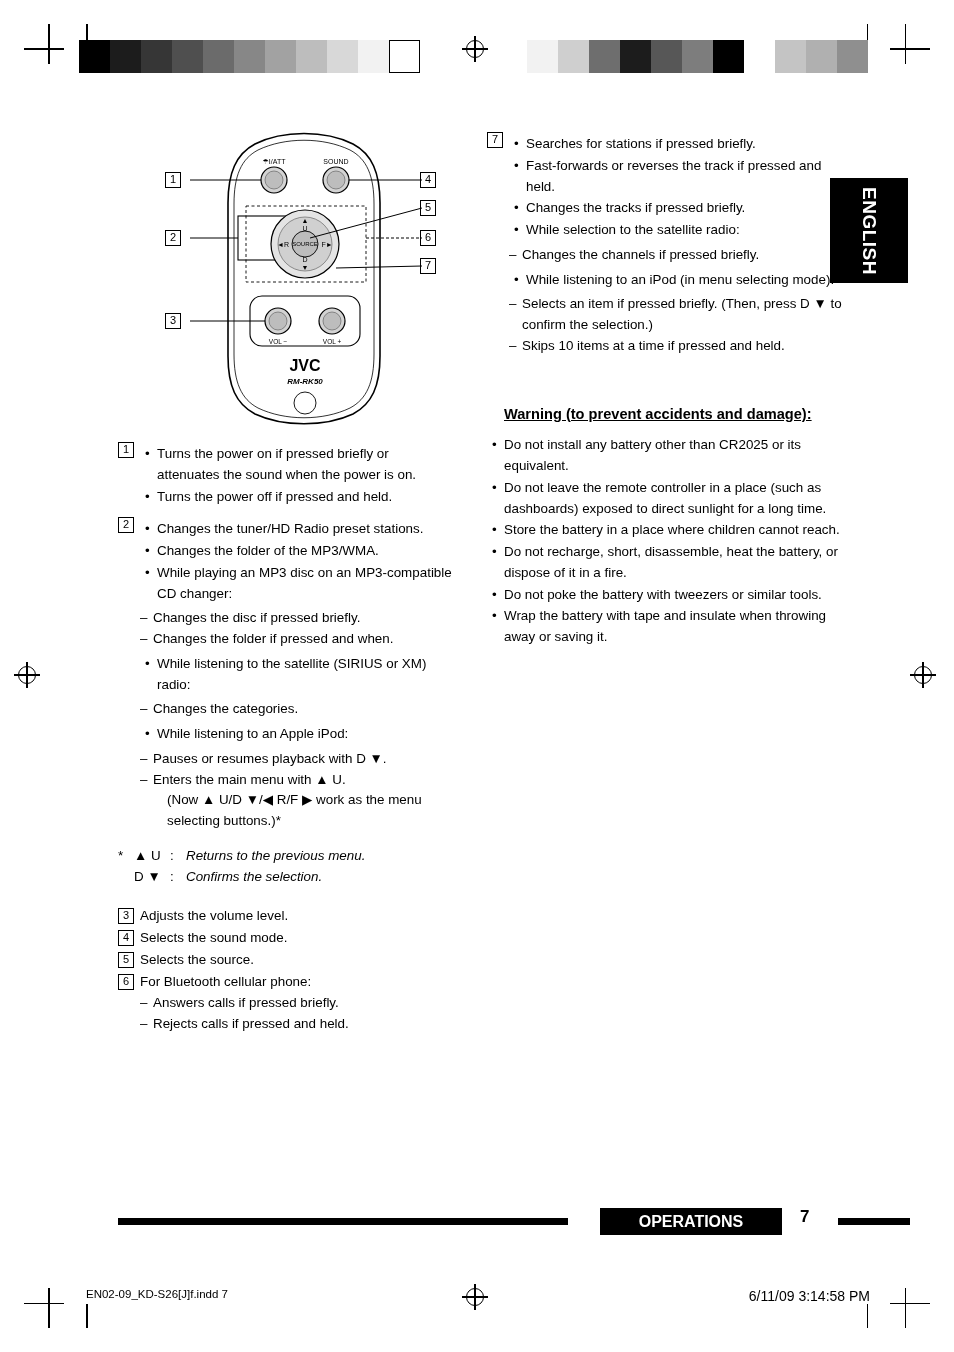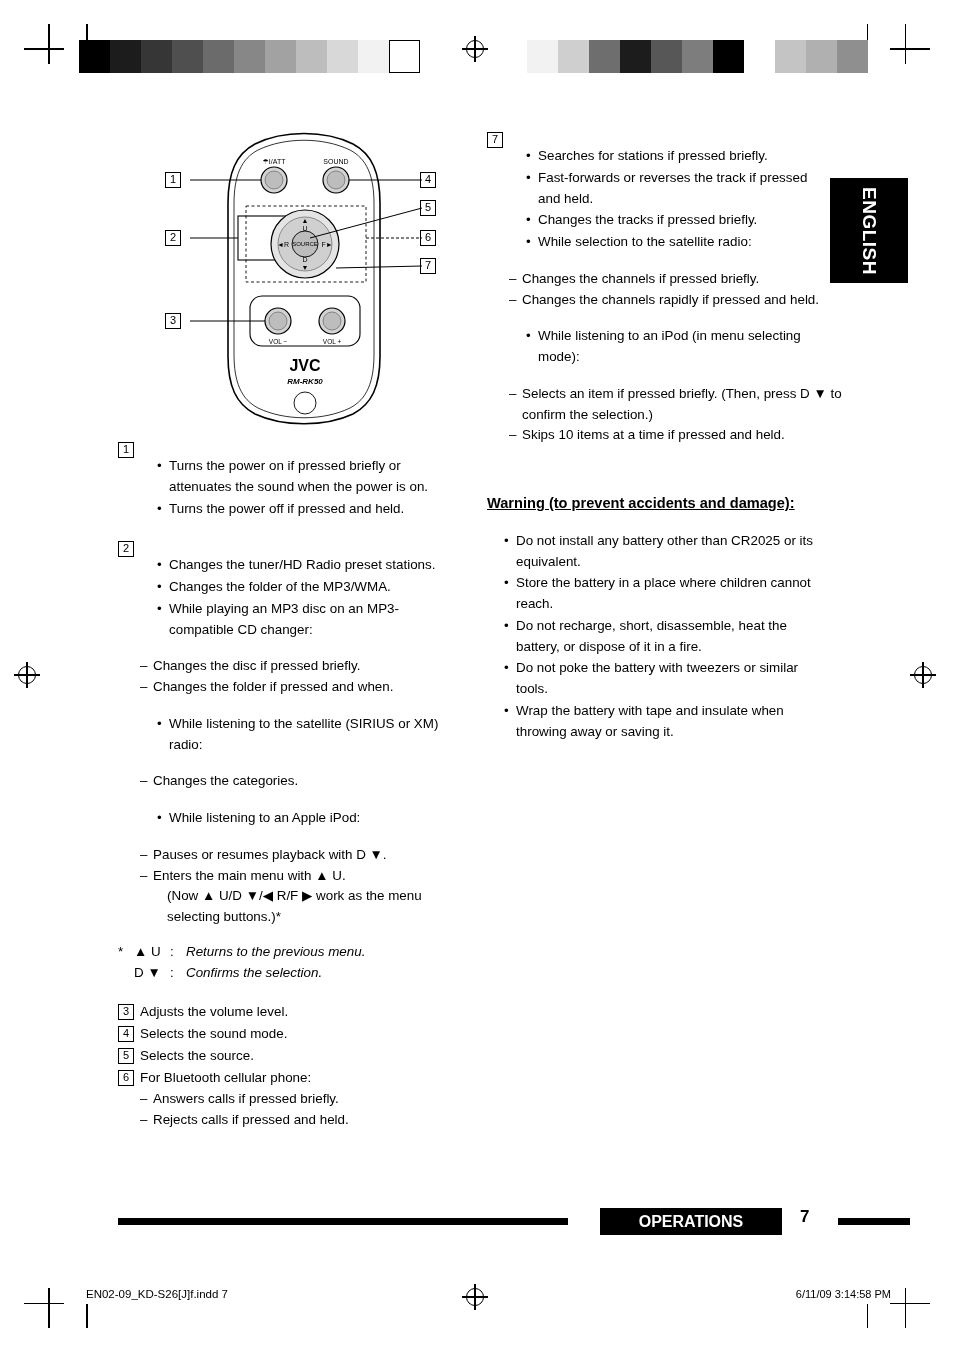--- a/index.html
+++ b/index.html
@@ -35,21 +35,21 @@
     font-size:19px; font-weight:bold; letter-spacing:.5px;
     white-space:nowrap;
   }
 
   
   .col-left { position:absolute; left:118px; top:130px; width:340px; }
   .col-right { position:absolute; left:487px; top:130px; width:360px; }
 
   .txt { font-size:13.4px; line-height:1.55; }
 
-  ul.bul { list-style:none; margin:16px; padding:0; }
+  ul.bul { list-style:none; margin:4px; padding:0; }
   ul.bul > li { position:relative; padding-left:13px; margin-bottom:1px; }
   ul.bul > li:before { content:"•"; position:absolute; left:1px; top:0; }
   ul.dash { list-style:none; margin:0; padding:0; }
   ul.dash > li { position:relative; padding-left:13px; }
   ul.dash > li:before { content:"–"; position:absolute; left:0; top:0; }
   .indent1 { margin-left:14px; }
 
   
   .keynum {
     display:inline-block; border:1px solid #000; width:14px; height:14px;
@@ -63,38 +63,38 @@
   .note { margin-top:14px; font-size:13.4px; }
   .note .starline { display:flex; }
   .note .star { width:16px; }
   .note .sym { width:36px; }
   .note i { font-style:italic; }
 
   .simple-list .itemrow { margin-bottom:1.5px; }
 
   h2.warn {
     font-size:14.6px; font-weight:bold; text-decoration:underline;
-    margin:0 0 10px 0;
+    margin:0 0 10px 17px;
   }
 
   
   .remote-wrap { position:absolute; left:150px; top:128px; width:310px; height:300px; }
 
   
   .foot-rule { position:absolute; left:118px; top:1218px; width:450px; height:7px; background:#000; }
   .foot-rule2 { position:absolute; left:838px; top:1218px; width:72px; height:7px; background:#000; }
   .foot-op {
     position:absolute; left:600px; top:1208px; width:182px; height:27px;
     background:#000; color:#fff; font-size:16px; font-weight:bold;
     display:flex; align-items:center; justify-content:center;
   }
   .foot-pg { position:absolute; left:800px; top:1207px; font-size:17px; font-weight:bold; }
 
   .imprint-left { position:absolute; left:86px; top:1288px; font-size:11.5px; }
-  .imprint-right { position:absolute; right:63px; top:1288px; font-size:11px;margin-left:32px; }
+  .imprint-right { position:absolute; right:84px; top:1288px; font-size:14px;margin-left:32px; }
 </style>
 </head>
 <body>
 
 <div class="page">
 
   <div class="crop" style="left:48px;top:24px;width:1.5px;height:40px;"></div>
   <div class="crop" style="left:24px;top:48px;width:40px;height:1.5px;"></div>
   <div class="crop" style="right:48px;top:24px;width:1.5px;height:40px;"></div>
   <div class="crop" style="right:24px;top:48px;width:40px;height:1.5px;"></div>
@@ -299,36 +299,36 @@
       <span class="keynum">7</span>
       <div class="body">
         <ul class="bul">
           <li>Searches for stations if pressed briefly.</li>
           <li>Fast-forwards or reverses the track if pressed and held.</li>
           <li>Changes the tracks if pressed briefly.</li>
           <li>While selection to the satellite radio:</li>
         </ul>
         <ul class="dash indent1">
           <li>Changes the channels if pressed briefly.</li>
-          <li>Changes the channels rapidly if pressed and held.</li>
         </ul>
         <ul class="bul">
           <li>While listening to an iPod (in menu selecting mode):</li>
         </ul>
         <ul class="dash indent1">
           <li>Selects an item if pressed briefly. (Then, press D ▼ to confirm the selection.)</li>
           <li>Skips 10 items at a time if pressed and held.</li>
         </ul>
       </div>
     </div>
 
     <div style="margin-top:46px;">
       <h2 class="warn">Warning (to prevent accidents and damage):</h2>
       <ul class="bul">
         <li>Do not install any battery other than CR2025 or its equivalent.</li>
+        <li>Do not leave the remote controller in a place (such as dashboards) exposed to direct sunlight for a long time.</li>
         <li>Store the battery in a place where children cannot reach.</li>
         <li>Do not recharge, short, disassemble, heat the battery, or dispose of it in a fire.</li>
         <li>Do not poke the battery with tweezers or similar tools.</li>
         <li>Wrap the battery with tape and insulate when throwing away or saving it.</li>
       </ul>
     </div>
   </div>
 
   <div class="foot-rule"></div>
   <div class="foot-rule2"></div>

